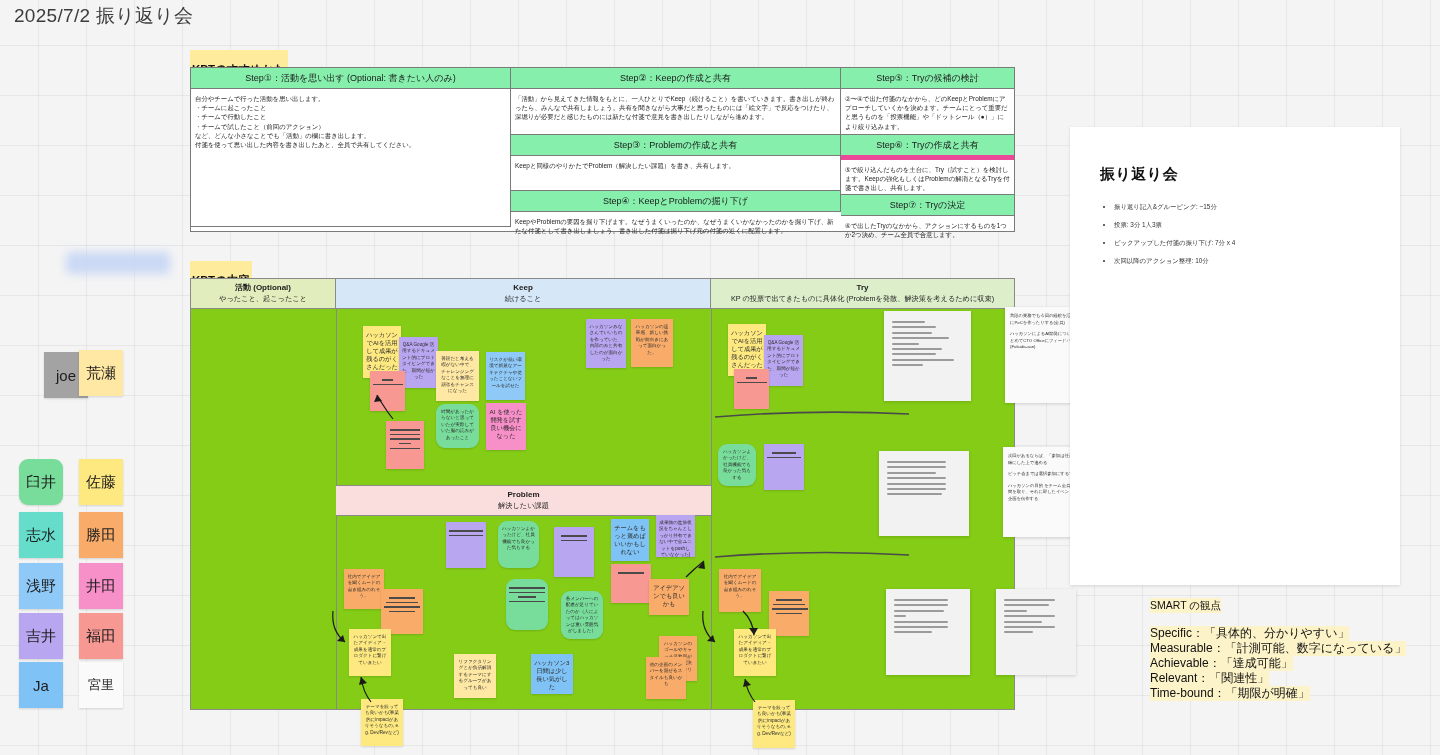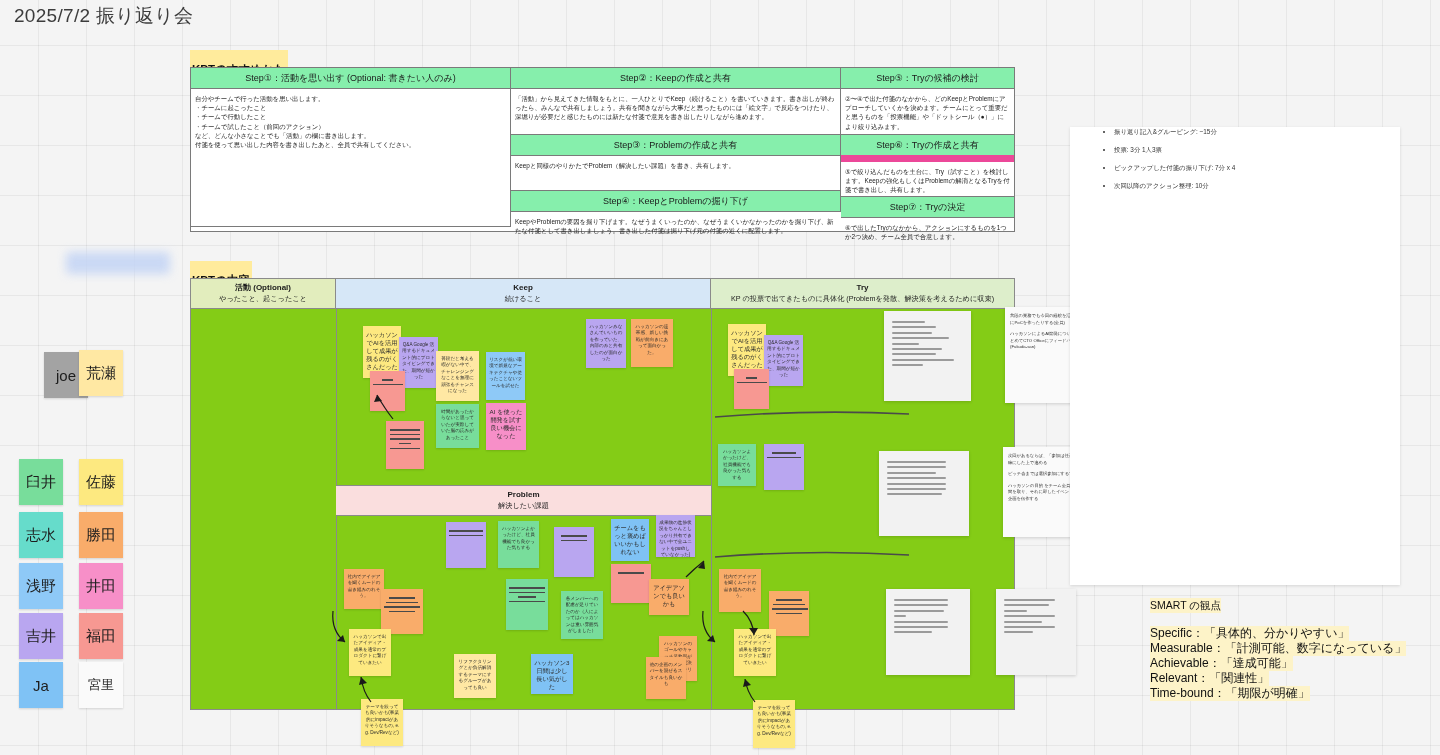--- a/index.html
+++ b/index.html
@@ -74,21 +74,21 @@
   .note.big { font-size: 6.2px; line-height: 8px; }
   .note.blur { color: transparent; }
   .note.blur .bar {
     display: block; height: 1.4px; background: #4a4a4a; margin: 3.2px auto;
   }
   .y  { background:#fde980; }
   .y2 { background:#ffe8a3; }
   .pu { background:#b9a6f0; }
   .pk { background:#f78fc8; }
   .rd { background:#f79892; }
-  .gr { background:#78dd9b; }
+  .gr { background:#78dd9b;border-radius:9px; }
   .or { background:#f9ac6a; }
   .bl { background:#7fc2f5; }
   .lb { background:#8ec9f7; }
   .cy { background:#66dccb; }
   .lg { background:#a3a3a3;margin-left:20px; }
   .wt { background:#fafafa; }
 
   
   .doccard { position: absolute; background:#f2f2f2; box-shadow:0 1px 3px rgba(0,0,0,.16); padding: 10px 8px; }
   .doccard i { display:block; height:2px; background:#9b9b9b; margin-bottom:3.4px; border-radius:1px; }
@@ -155,21 +155,21 @@
 付箋を使って思い出した内容を書き出したあと、全員で共有してください。</div>
     <div style="width:330px;">
       <div class="tbl-cell td" style="height:46px; width:330px;">「活動」から見えてきた情報をもとに、一人ひとりでKeep（続けること）を書いていきます。書き出しが終わったら、みんなで共有しましょう。共有を聞きながら大事だと思ったものには「絵文字」で反応をつけたり、深堀りが必要だと感じたものには新たな付箋で意見を書き出したりしながら進めます。</div>
       <div class="tbl-cell th" style="width:330px;">Step③：Problemの作成と共有</div>
       <div class="tbl-cell td" style="height:35px; width:330px;">Keepと同様のやりかたでProblem（解決したい課題）を書き、共有します。</div>
       <div class="tbl-cell th" style="width:330px;">Step④：KeepとProblemの掘り下げ</div>
       <div class="tbl-cell td" style="height:21px; width:330px; border-bottom:none;">KeepやProblemの要因を掘り下げます。なぜうまくいったのか、なぜうまくいかなかったのかを掘り下げ、新たな付箋として書き出しましょう。書き出した付箋は掘り下げ元の付箋の近くに配置します。</div>
     </div>
     <div style="width:173px;">
       <div class="td" style="height:46px;border-bottom:1px solid #7a7a7a;">②〜④で出た付箋のなかから、どのKeepとProblemにアプローチしていくかを決めます。チームにとって重要だと思うものを「投票機能」や「ドットシール（●）」により絞り込みます。</div>
-      <div class="th" style="border-bottom:7px solid #ec4899;">Step⑥：Tryの作成と共有</div>
+      <div class="th" style="border-bottom:5px solid #ec4899;">Step⑥：Tryの作成と共有</div>
       <div class="td" style="height:35px;border-bottom:1px solid #7a7a7a;">⑤で絞り込んだものを土台に、Try（試すこと）を検討します。Keepの強化もしくはProblemの解消となるTryを付箋で書き出し、共有します。</div>
       <div class="th" style="border-bottom:1px solid #7a7a7a;">Step⑦：Tryの決定</div>
       <div class="td" style="height:21px;">⑥で出したTryのなかから、アクションにするものを1つか2つ決め、チーム全員で合意します。</div>
     </div>
   </div>
 </div>
 
 <div class="abs" style="left:190px; top:261px;">
   <span class="sec-head">KPTの内容</span>
 </div>
@@ -359,20 +359,21 @@
   <p>普段の業務でも今回の経験を活かしてquickにPoCを作ったりする(全員)</p>
   <p>ハッカソンによるAI開発についての思想をまとめてCTO Officeにフィードバックする(Fukuda-san)</p>
 </div>
 <div class="textcard" style="left:1003px; top:447px; width:92px; height:90px;">
   <p>次回があるならば、「参加は任意」を明確にした上で進める</p>
   <p>ピッチ会までは選択参加にする?</p>
   <p>ハッカソンの目的 をチーム全員で話す時間を取り、それに即したイベントや同様企画を伝作する</p>
 </div>
 
 <div class="abs sheet" id="doc-panel">
+  <h2>振り返り会</h2>
   <ul>
     <li>振り返り記入&amp;グルーピング: ~15分</li>
     <li>投票: 3分 1人3票</li>
     <li>ピックアップした付箋の振り下げ: 7分 x 4</li>
     <li>次回以降のアクション整理: 10分</li>
   </ul>
 </div>
 
 <div class="abs" id="smart">
   <div class="title"><span class="hl">SMART の観点</span></div>

